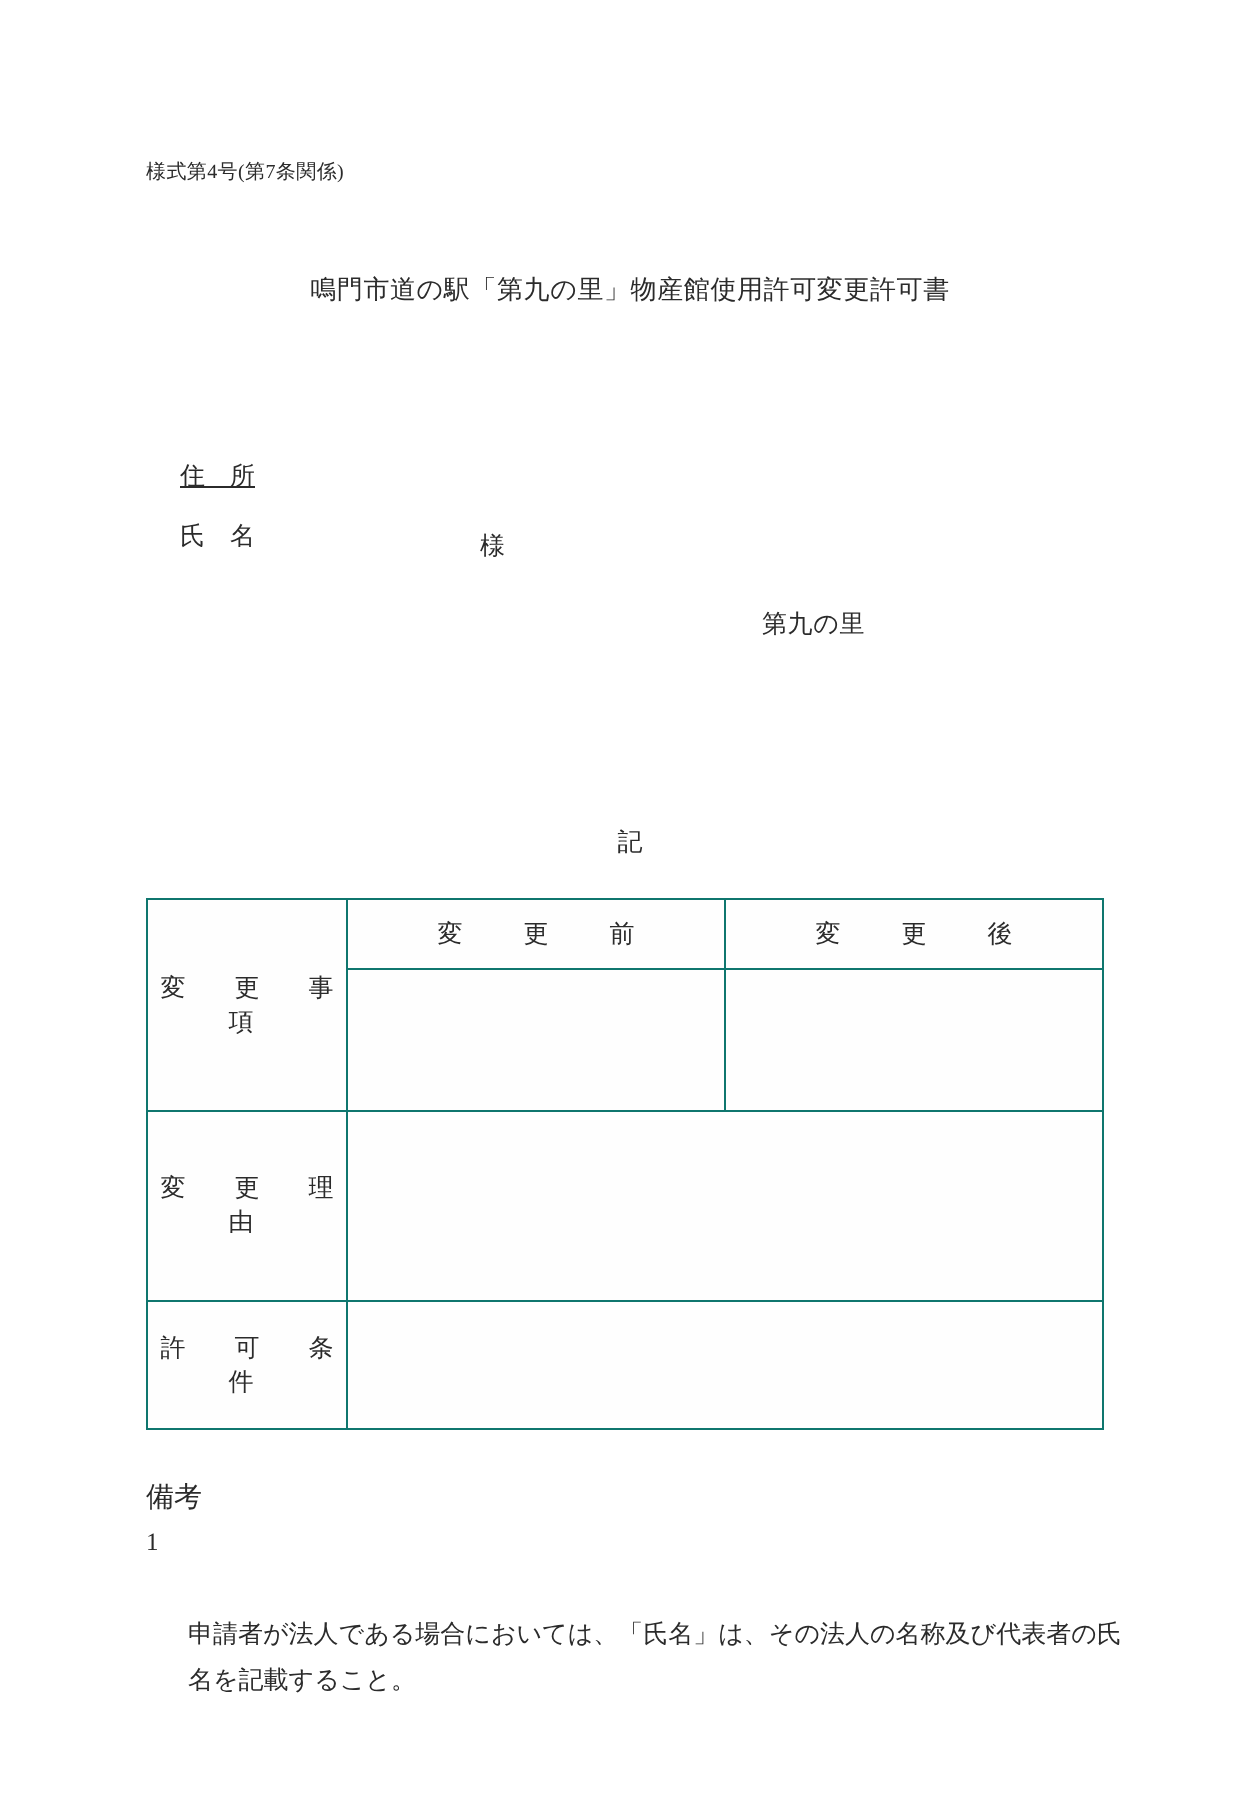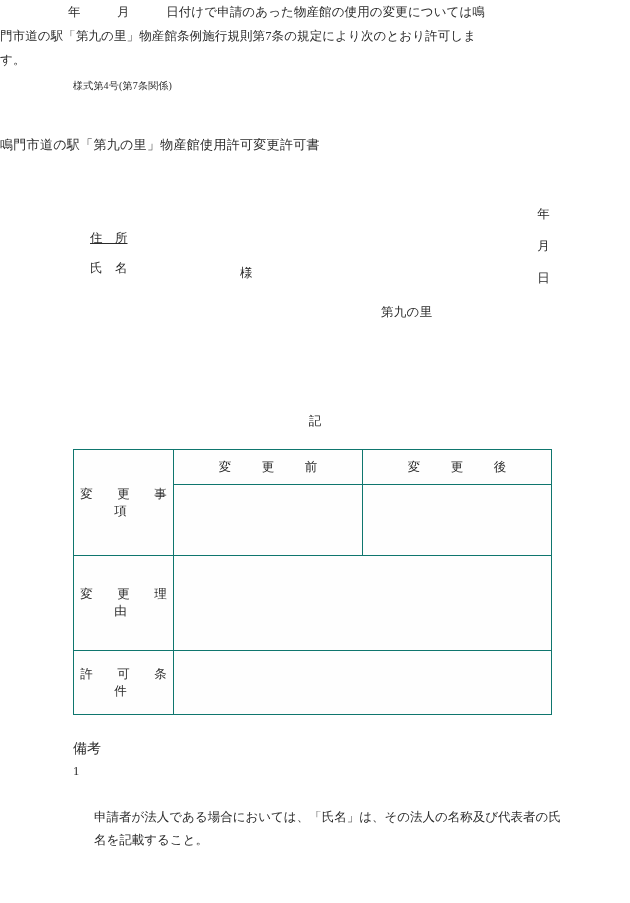--- a/index.html
+++ b/index.html
@@ -32,20 +32,21 @@
     top: 79px;
     font-size: 10px;
     letter-spacing: 0.2px;
   }
 
   
   .doc-title {
     left: 0;
     right: 0;
     top: 136px;
+    text-align: center;
     font-size: 13px;
     letter-spacing: 0.3px;
   }
 
   
   .date-line {
     left: 0;
     right: 80px;
     top: 191px;
     text-align: right;
@@ -159,43 +160,29 @@
 </style>
 </head>
 <body>
 
 <div class="page">
 
   <div class="abs form-number">様式第4号(第7条関係)</div>
 
   <div class="abs doc-title">鳴門市道の駅「第九の里」物産館使用許可変更許可書</div>
 
-  <div class="abs date-line">
-    <span class="seg">年</span>
-    <span class="gap-md"></span>
-    <span class="seg">月</span>
-    <span class="gap-md"></span>
-    <span class="seg">日</span>
-  </div>
 
   <div class="abs addr-row address">住　所</div>
 
   <div class="abs addr-row name">氏　名</div>
 
   <div class="abs honorific">様</div>
 
   <div class="abs issuer">第九の里</div>
 
-  <div class="body-para">
-    <span>年</span>
-    <span class="inline-gap"></span>
-    <span>月</span>
-    <span class="inline-gap"></span>
-    <span>日付けで申請のあった物産館の使用の変更については鳴門市道の駅「第九の里」物産館条例施行規則第7条の規定により次のとおり許可します。</span>
-  </div>
 
   <div class="abs ki-marker">記</div>
 
   <table class="form-table">
     <colgroup>
       <col class="col-label">
       <col class="col-before">
       <col class="col-after">
     </colgroup>
     <tbody>

